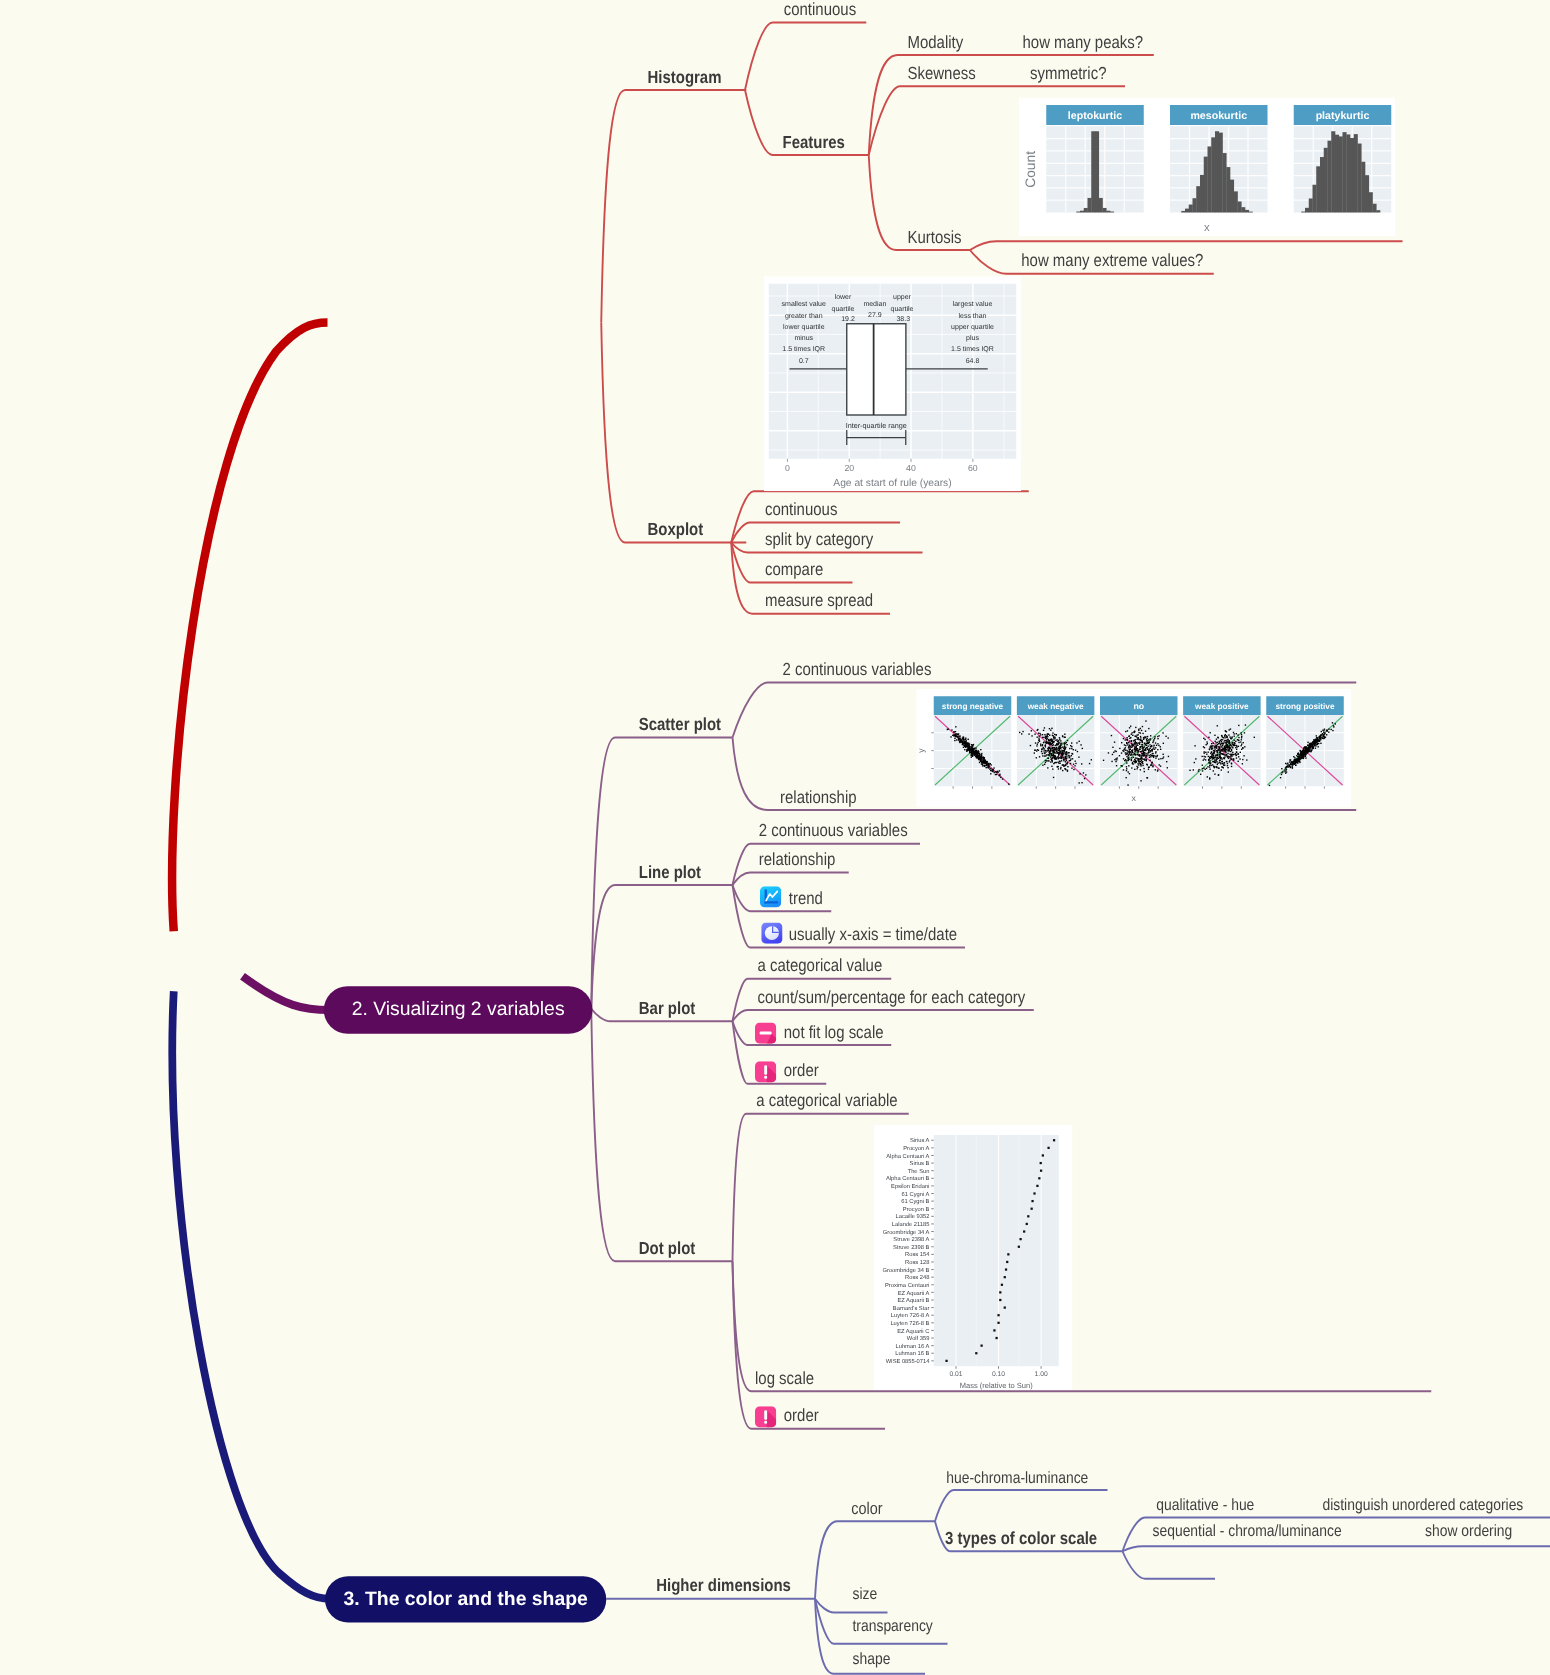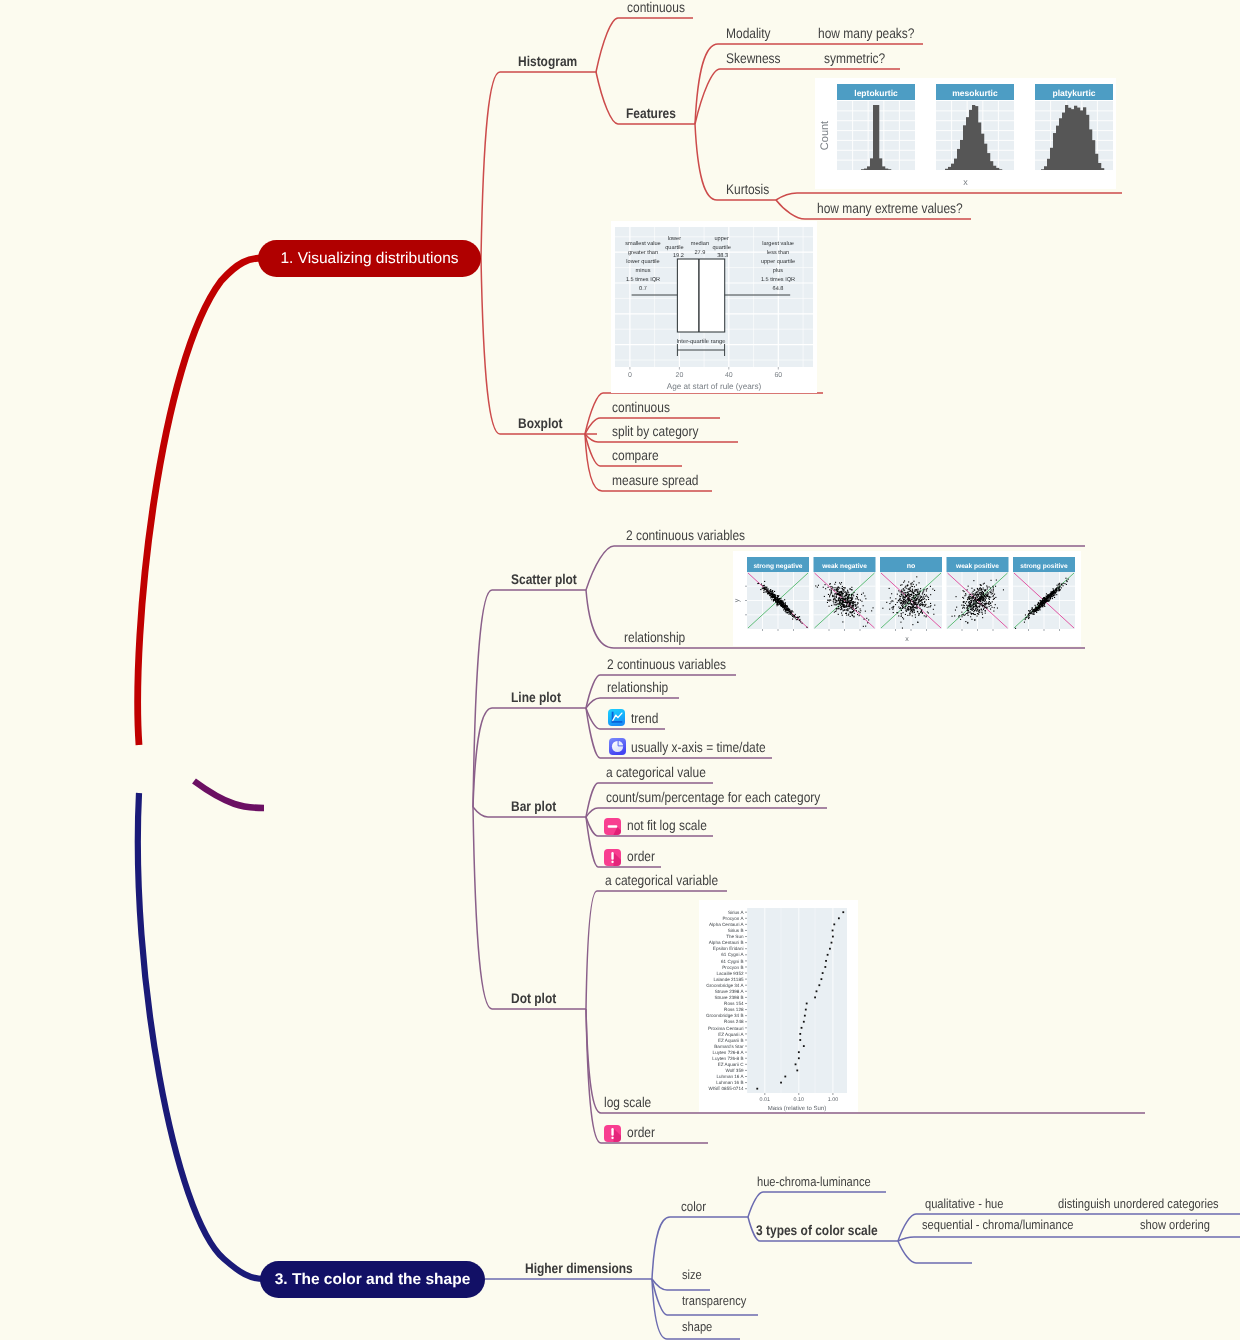--- a/index.html
+++ b/index.html
@@ -61,21 +61,21 @@
 <path d="M 652.0 1279.0 C 654.2 1235.6 660.1 1217.0 670.0 1217.0 L 748.0 1217.0" stroke="#6b6bb0" stroke-width="1.5" fill="none"></path>
 <path d="M 652.0 1279.0 C 656.5 1285.4 662.5 1290.0 667.0 1290.0 L 710.0 1290.0" stroke="#6b6bb0" stroke-width="1.5" fill="none"></path>
 <path d="M 652.0 1279.0 C 656.5 1299.9 662.5 1315.0 667.0 1315.0 L 758.0 1315.0" stroke="#6b6bb0" stroke-width="1.5" fill="none"></path>
 <path d="M 652.0 1279.0 C 653.8 1321.0 658.8 1339.0 667.0 1339.0 L 740.0 1339.0" stroke="#6b6bb0" stroke-width="1.5" fill="none"></path>
 <path d="M 748.0 1217.0 C 752.5 1202.5 758.5 1192.0 763.0 1192.0 L 886.0 1192.0" stroke="#6b6bb0" stroke-width="1.5" fill="none"></path>
 <path d="M 748.0 1217.0 C 751.6 1230.9 756.4 1241.0 760.0 1241.0 L 898.0 1241.0" stroke="#6b6bb0" stroke-width="1.5" fill="none"></path>
 <path d="M 898.0 1241.0 C 903.4 1225.3 910.6 1214.0 916.0 1214.0 L 1240.0 1214.0" stroke="#6b6bb0" stroke-width="1.5" fill="none"></path>
 <path d="M 898.0 1241.0 C 902.8 1238.7 909.2 1237.0 914.0 1237.0 L 1240.0 1237.0" stroke="#6b6bb0" stroke-width="1.5" fill="none"></path>
 <path d="M 898.0 1241.0 C 903.4 1253.8 910.6 1263.0 916.0 1263.0 L 972.0 1263.0" stroke="#6b6bb0" stroke-width="1.5" fill="none"></path>
 </svg>
-<div class="node" style="left:258px;top:240px;width:223px;height:37px;background:#b00000;font-size:15.5px;font-weight:400">1. Visualizing distributions</div>
+<div class="node" style="left:259px;top:789px;width:215px;height:38px;background:#5c0a5c;font-size:15.5px;font-weight:400">2. Visualizing 2 variables</div>
 <div class="node" style="left:260px;top:1261px;width:225px;height:37px;background:#121066;font-size:15.5px;font-weight:700">3. The color and the shape</div>
 <div class="lbl bold" style="left:518px;top:54.0px;font-size:14px;line-height:14px;">Histogram</div>
 <div class="lbl" style="left:627px;top:0.0px;font-size:14px;line-height:14px;">continuous</div>
 <div class="lbl bold" style="left:626px;top:106.0px;font-size:14px;line-height:14px;">Features</div>
 <div class="lbl" style="left:726px;top:26.0px;font-size:14px;line-height:14px;">Modality</div>
 <div class="lbl" style="left:818px;top:26.0px;font-size:14px;line-height:14px;">how many peaks?</div>
 <div class="lbl" style="left:726px;top:51.0px;font-size:14px;line-height:14px;">Skewness</div>
 <div class="lbl" style="left:824px;top:51.0px;font-size:14px;line-height:14px;">symmetric?</div>
 <div class="lbl" style="left:726px;top:182.0px;font-size:14px;line-height:14px;">Kurtosis</div>
 <div class="lbl" style="left:817px;top:201.0px;font-size:14px;line-height:14px;">how many extreme values?</div>

